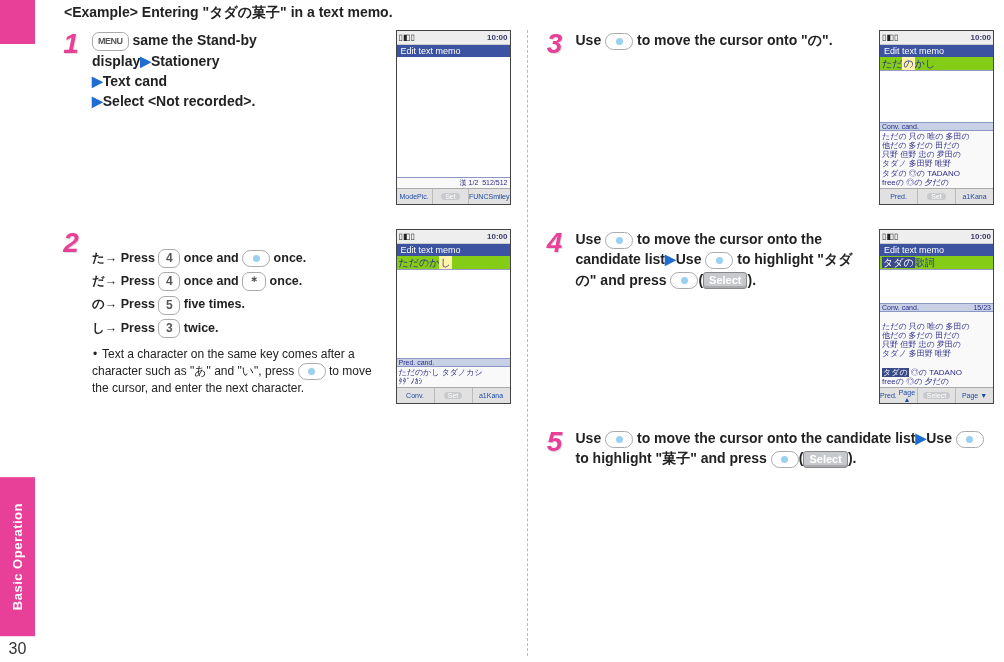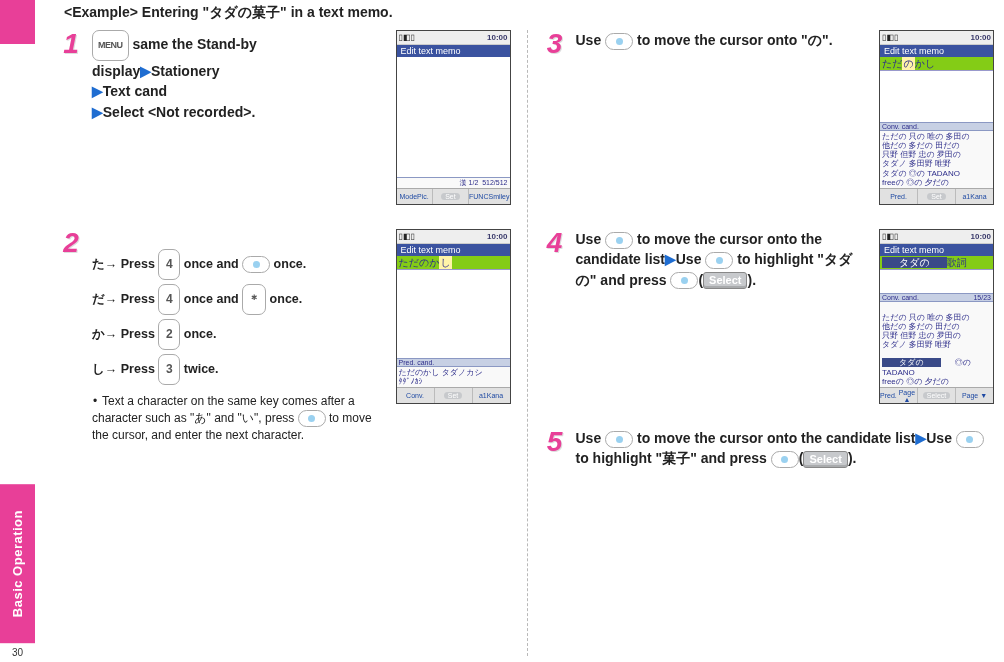--- a/index.html
+++ b/index.html
@@ -39,21 +39,21 @@
     justify-content: center;
     padding: 26px 0;
     font-weight: bold;
     letter-spacing: 0.5px;
     font-size: 13px;
     border-radius: 0 0 0 0;
     margin-top: auto;
   }
   .rail-spacer { flex: 1; }
   .page-num {
-    font-size: 10px;
+    font-size: 16px;
     text-align: center;
     padding: 4px 0;
     color: #333;
   }
 
   .content {
     flex: 1;
     padding: 4px 10px 6px 24px;
     display: flex;
     flex-direction: column;
@@ -107,21 +107,21 @@
     line-height: 1.5;
   }
   .tri {
     color: #1f6dd1;
   }
   .key {
     display: inline-block;
     border: 1.5px solid #aaa;
     border-radius: 7px;
     min-width: 22px;
-    padding: 6px 5px;
+    padding: 0 5px;
     text-align: center;
     font-size: 12px;
     font-weight: bold;
     background: #fff;
     line-height: 17px;
     vertical-align: middle;
     color: #555;
   }
   .key-menu { font-size: 9px; letter-spacing: -0.5px; }
   .key-oval {
@@ -247,21 +247,21 @@
   }
   .bullet-note{
     display:inline-block;
     width:6px;
     text-align:center;
     margin-right:4px;
   }
   .cand-hl-dark{
     background:#3a4a88;
     color:#fff;
-    padding:0 17px;
+    padding:0 1px;
   }
 </style>
 </head>
 <body>
 
 <div class="page">
   <div class="left-rail">
     <div class="rail-pink"></div>
     <div class="rail-spacer"></div>
     <div class="rail-tab">Basic Operation</div>
@@ -310,21 +310,21 @@
             </div>
           </div>
         </div>
 
         <div class="step">
           <div class="num-badge">2</div>
           <div class="step-body">
             <div class="step-sub" id="s2rows">
                 <div style="font-weight: bold; margin-top: 4px;"><span>た→</span> <span>Press </span><span class="key">4</span><span> once and </span><span class="key key-oval"></span><span> once.</span></div>
                 <div style="font-weight: bold; margin-top: 4px;"><span>だ→</span> <span>Press </span><span class="key">4</span><span> once and </span><span class="key">＊</span><span> once.</span></div>
-                <div style="font-weight: bold; margin-top: 4px;"><span>か→</span> <span>Press </span><span class="key">2</span><span> once.</span><span></span></div>
+                <div style="font-weight: bold; margin-top: 4px;"><span>の→</span> <span>Press </span><span class="key">5</span><span> five times.</span><span></span></div>
                 <div style="font-weight: bold; margin-top: 4px;"><span>し→</span> <span>Press </span><span class="key">3</span><span> twice.</span><span></span></div>
               </div>
             <div class="step-sub" style="margin-top:8px; font-weight:normal; font-size:12px; line-height:1.4;">
               <span class="bullet-note">•</span><span>Text a character on the same key comes after a character such as "あ" and "い", press </span><span class="key key-oval"></span><span> to move the cursor, and enter the next character.</span>
             </div>
           </div>
 
           <div class="phone">
             <div class="ph-status">
                 <span>▯◧▯</span>
@@ -401,21 +401,21 @@
             <div class="ph-body"></div>
             <div class="ph-pred-title" style="display:flex;justify-content:space-between;">
               <span>Conv. cand.</span>
               <span>15/23</span>
             </div>
             <div class="ph-pred-body">
               <span style="white-space:pre-line;">ただの 只の 唯の 多田の
 他だの 多だの 田だの
 只野 但野 忠の 夛田の
 タダノ 多田野 唯野</span><br>
-              <span class="cand-hl-dark">タダの</span><span style="white-space:pre-line;margin-left:12px;"> ◎の TADANO
+              <span class="cand-hl-dark">タダの</span><span style="white-space:pre-line;"> ◎の TADANO
 freeの ◎の 夕だの</span>
             </div>
             <div class="ph-foot">
               <div>
                   <span>Pred.</span>
                   <br>
                   <span>Page ▲</span>
                 </div>
               <div>
                   <span class="set-btn">Select</span>

